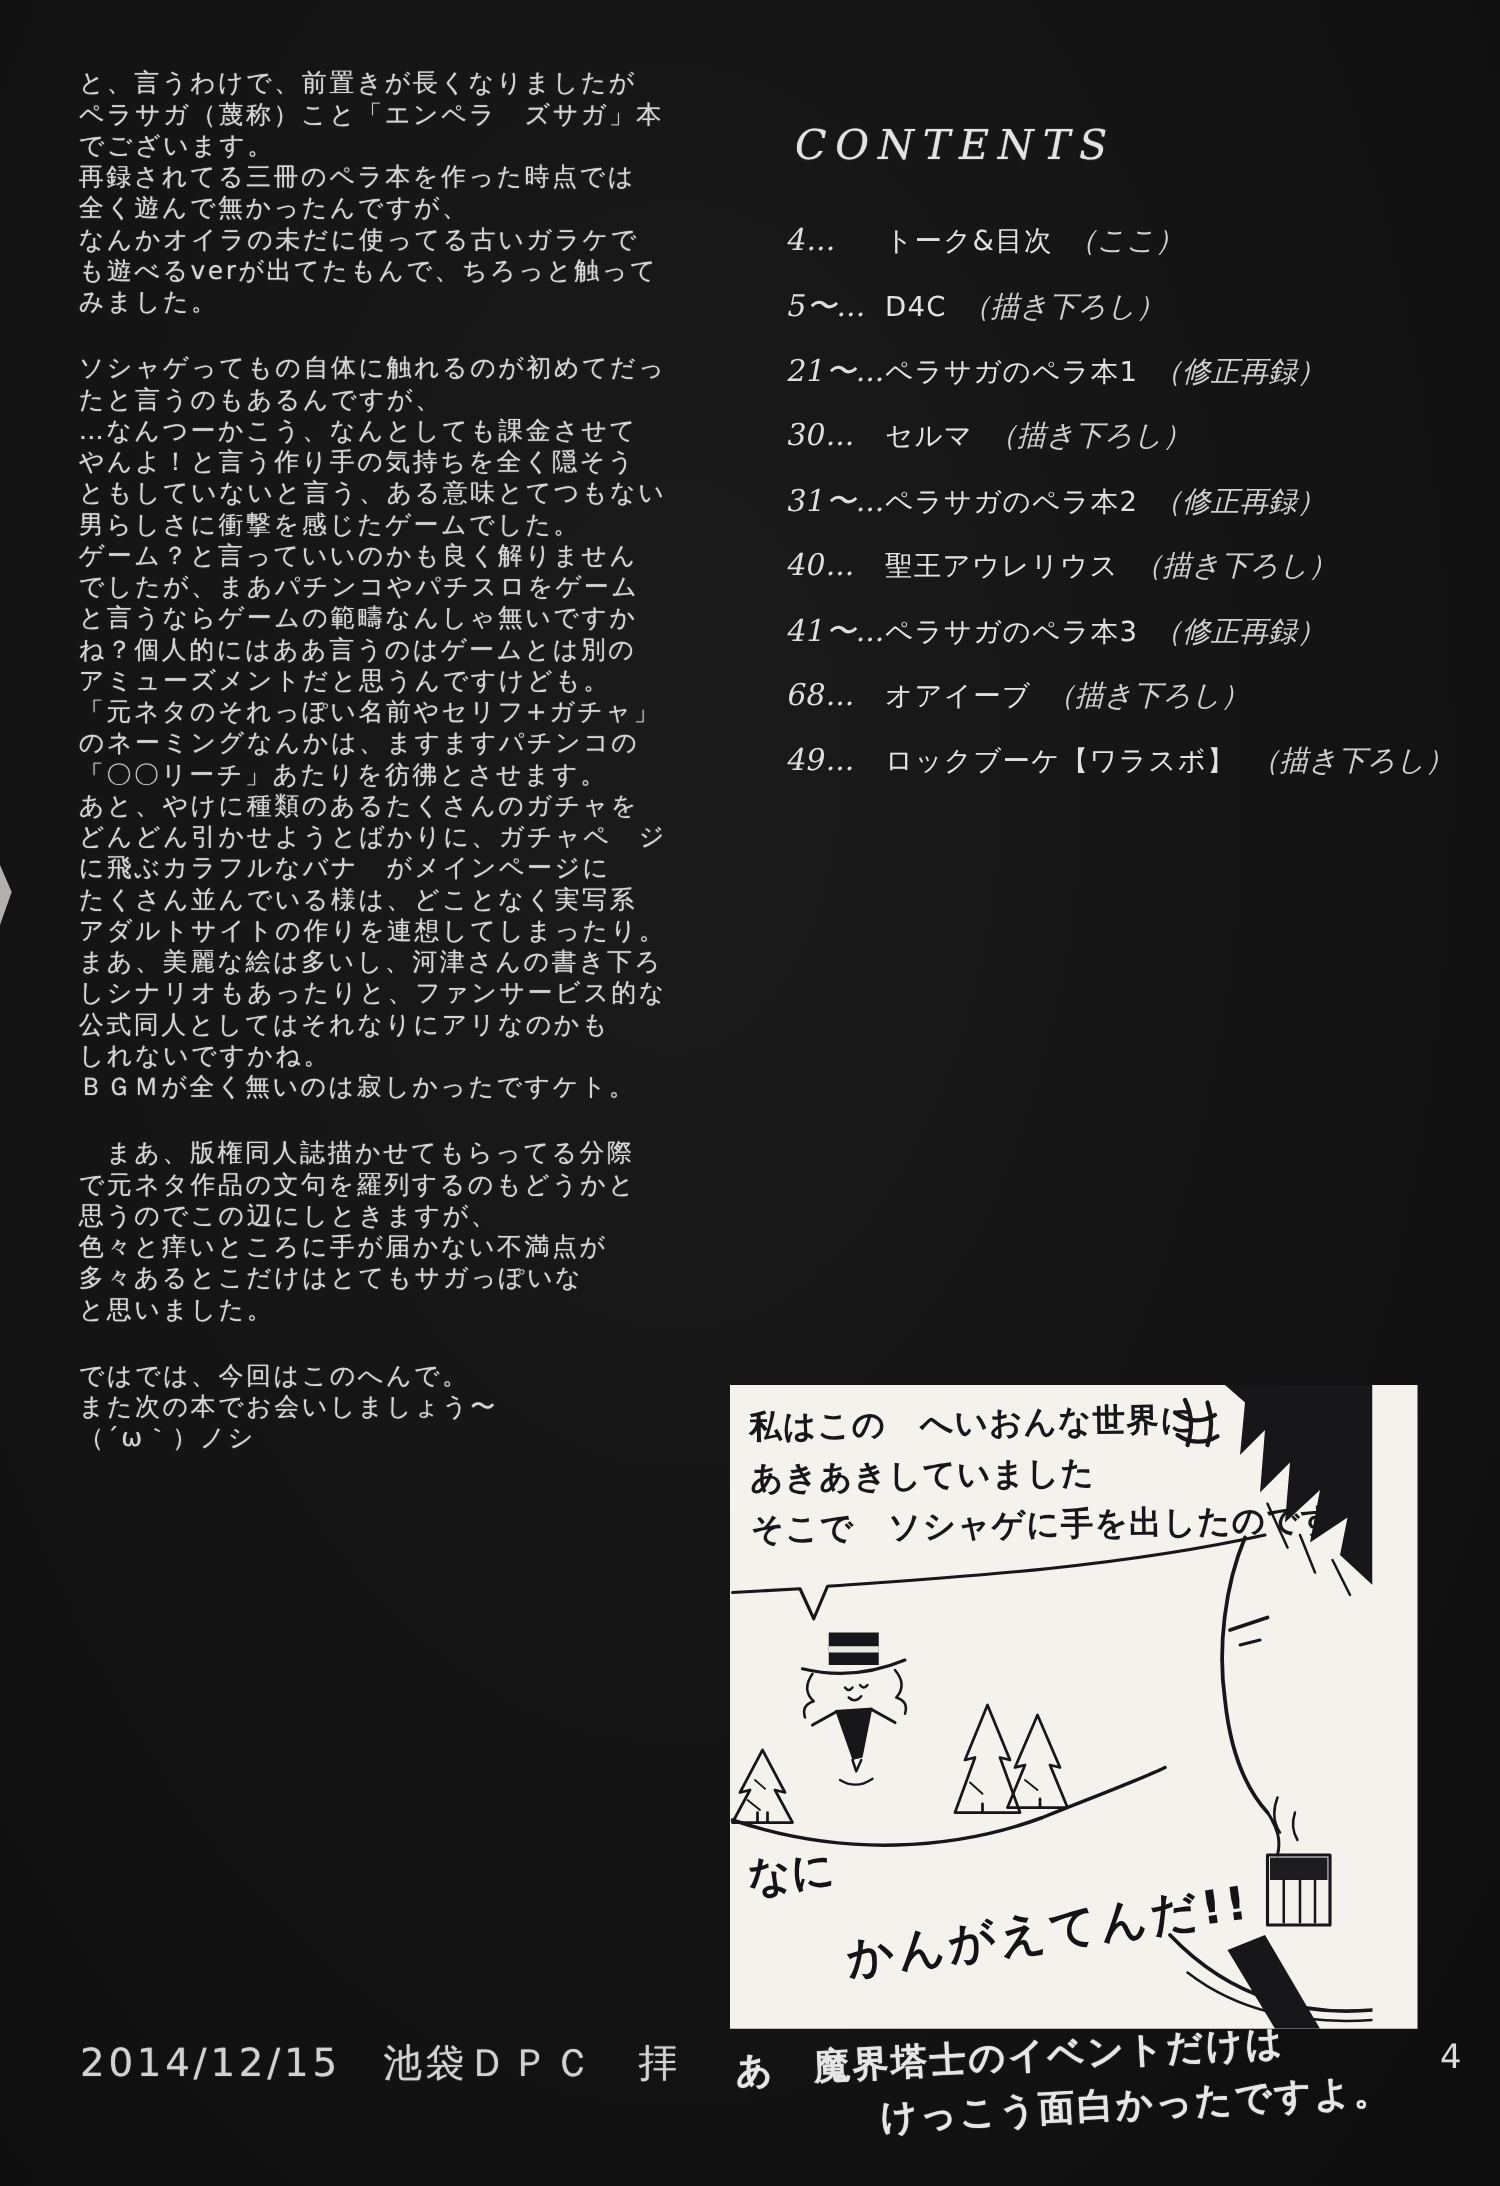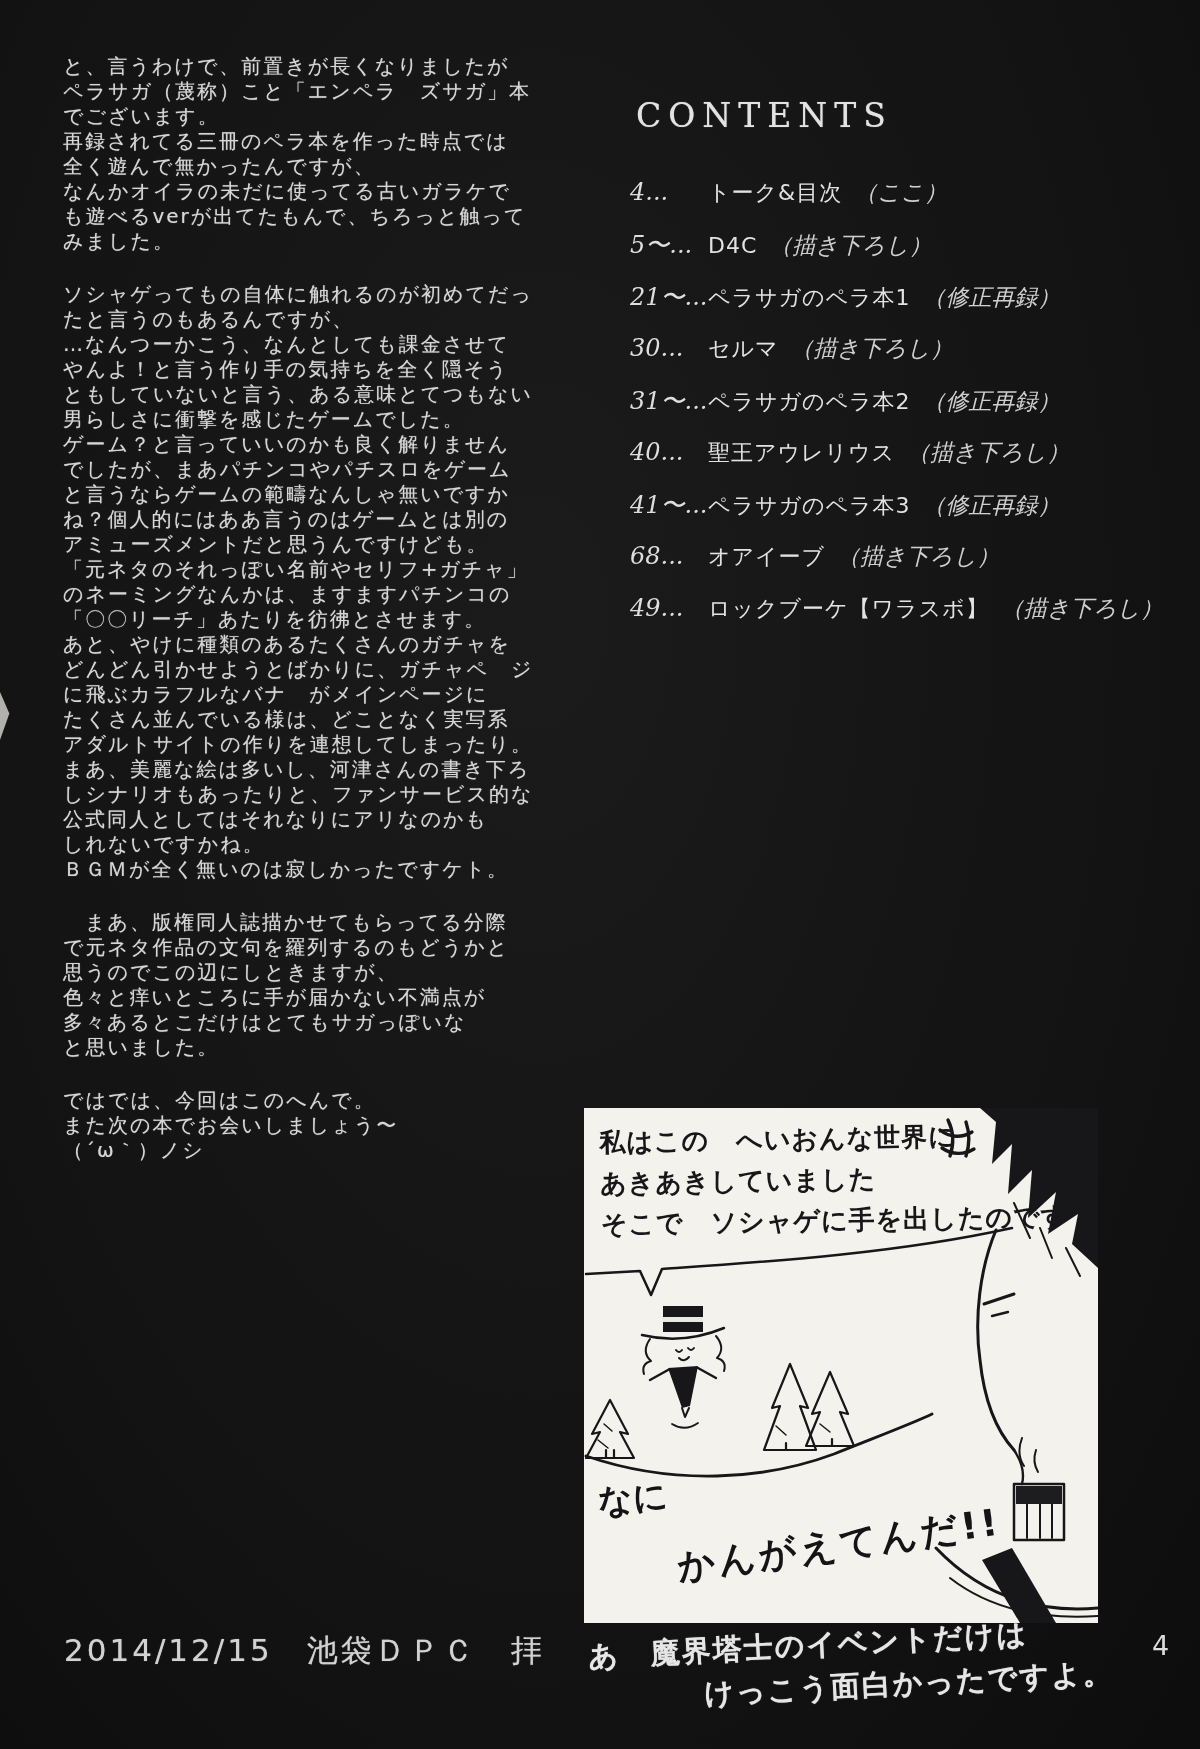--- a/index.html
+++ b/index.html
@@ -12,36 +12,37 @@
   
   .talk {
     position:absolute; left:63px; top:54px; width:505px;
     font-size:20px; line-height:25px; letter-spacing:2px;
     color:#d6d6d6; text-shadow:0 0 1px #8a8a8a;
   }
   .talk p { margin:0 0 28px 0; white-space:pre-line; }
   
   .contents { position:absolute; left:630px; top:96px; width:560px; }
   .contents-title {
-    font-family:"DejaVu Serif", serif; 
+    font-family:"DejaVu Serif", serif; font-style:italic;
     font-size:33px; letter-spacing:7px; color:#e3e3e3;
     margin:0 0 0 6px; font-weight:normal; text-shadow:0 0 1px #999;
   }
   .toc { margin-top:42px; }
   .toc-row { display:flex; align-items:baseline; height:52px; }
   .toc-pages {
     font-family:"DejaVu Serif", serif; font-style:italic;
     font-size:24px; width:78px; flex:none; color:#dedede;
   }
   .toc-title { font-size:22px; letter-spacing:1px; color:#e2e2e2; white-space:nowrap; }
   .toc-note { font-size:23px; margin-left:12px; color:#cfcfcf; white-space:nowrap;font-style:italic; }
   
   .panel {
     position:absolute; left:584px; top:1108px; width:514px; height:515px;
     background:#f3f2ec;
+    padding-left:36px;
   }
   .panel-sketch { position:absolute; left:0; top:0; }
   .panel-bubble-text {
     position:absolute; left:16px; top:10px; width:490px;
     color:#17171a; font-size:26px; font-weight:bold; line-height:41px;
     letter-spacing:1px; white-space:pre-line; transform:rotate(-1deg);
   }
   .panel-shout-1, .panel-shout-2 {
     position:absolute; color:#141417; font-weight:bold; white-space:nowrap;
   }

